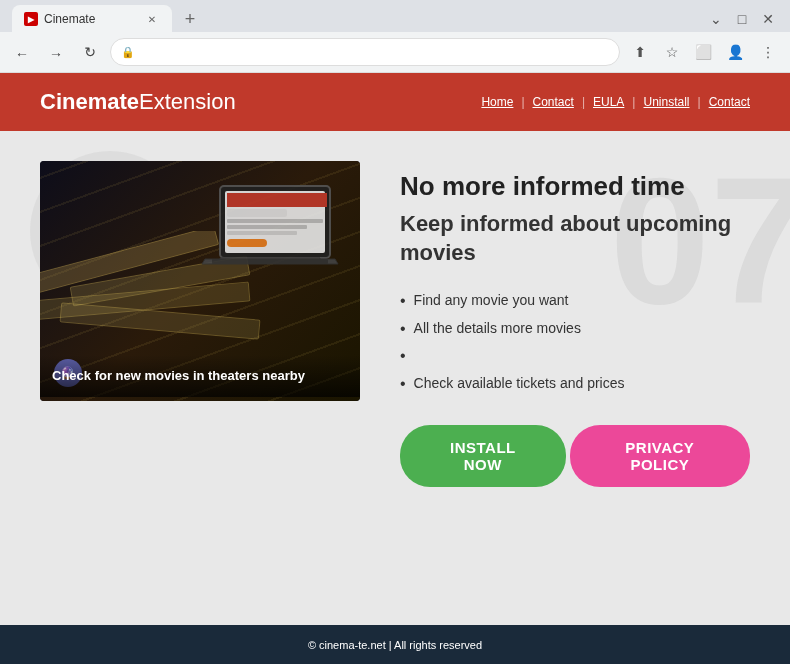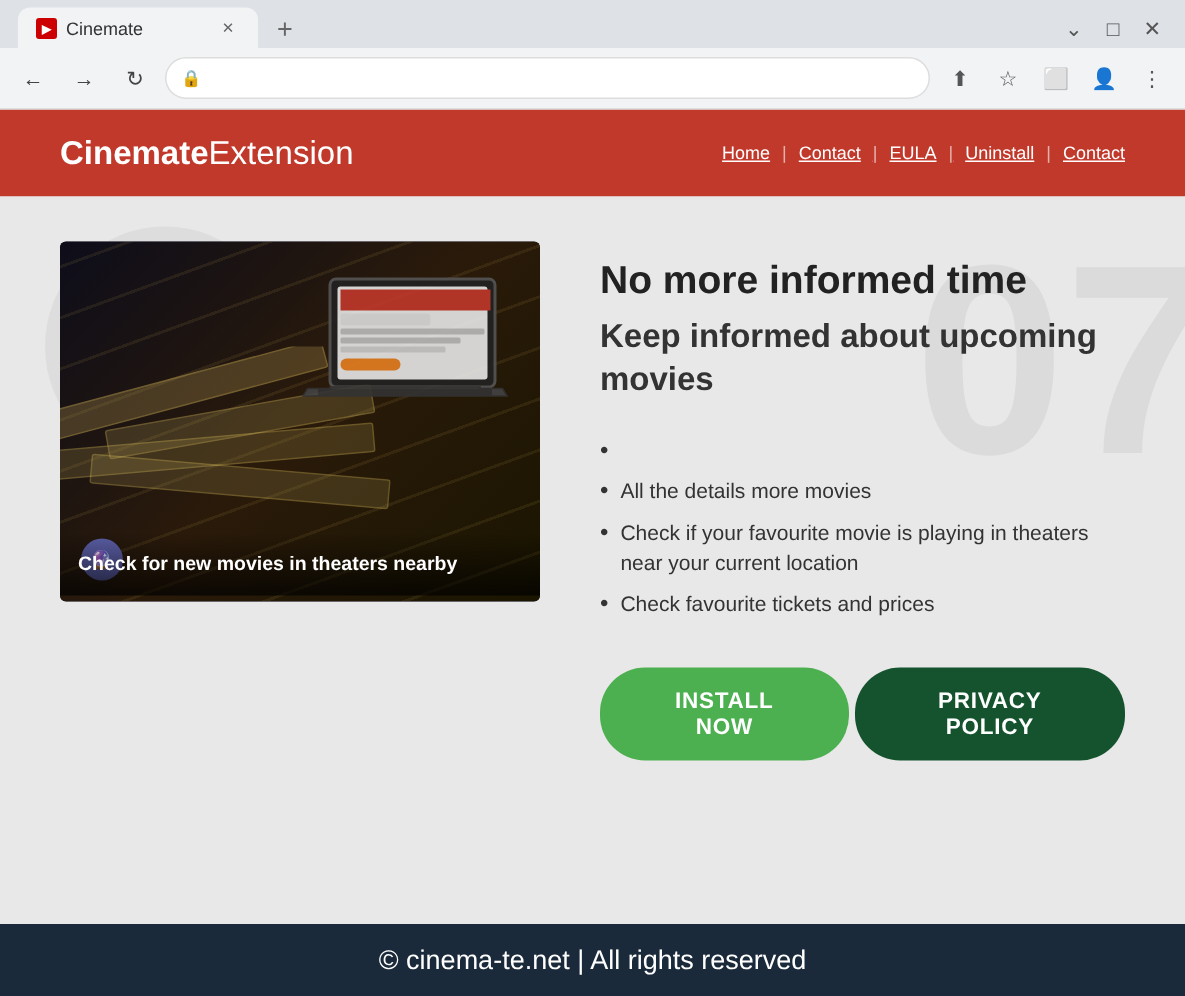--- a/index.html
+++ b/index.html
@@ -328,38 +328,38 @@
       color: white;
       border: none;
       padding: 14px 32px;
       border-radius: 30px;
       font-size: 15px;
       font-weight: bold;
       cursor: pointer;
       letter-spacing: 0.5px;
     }
     .btn-privacy {
-      background: #14532d;
+      background: #ec4899;
       color: white;
       border: none;
       padding: 14px 28px;
       border-radius: 30px;
       font-size: 15px;
       font-weight: bold;
       cursor: pointer;
       letter-spacing: 0.5px;
     }
 
     
     .site-footer {
       background: #1a2a3a;
       color: white;
       text-align: center;
       padding: 14px;
-      font-size: 18px;
+      font-size: 11px;
     }
   </style>
 </head>
 <body>
 
 <div class="browser-chrome">
   <div class="browser-titlebar">
     <div class="browser-tabs">
       <div class="browser-tab">
         <div class="tab-favicon">
@@ -456,32 +456,32 @@
           <div class="movie-caption">Check for new movies in theaters nearby</div>
         </div>
       </div>
 
       <div class="right-content">
         <h1 class="main-heading">No more informed time</h1>
         <h2 class="sub-heading">Keep informed about upcoming movies</h2>
         <ul class="feature-list">
           <li>
             <span class="bullet">•</span>
+            <span>Find any movie you want</span>
           </li>
           <li>
             <span class="bullet">•</span>
             <span>All the details more movies</span>
           </li>
           <li>
             <span class="bullet">•</span>
-            <span>Check if your favourite movie is playing in theaters near your current location</span>
           </li>
           <li>
             <span class="bullet">•</span>
-            <span>Check favourite tickets and prices</span>
+            <span>Check available tickets and prices</span>
           </li>
         </ul>
         <div class="cta-buttons">
           <button class="btn-install">INSTALL NOW</button>
           <button class="btn-privacy">PRIVACY POLICY</button>
         </div>
       </div>
 
     </div>
   </main>

